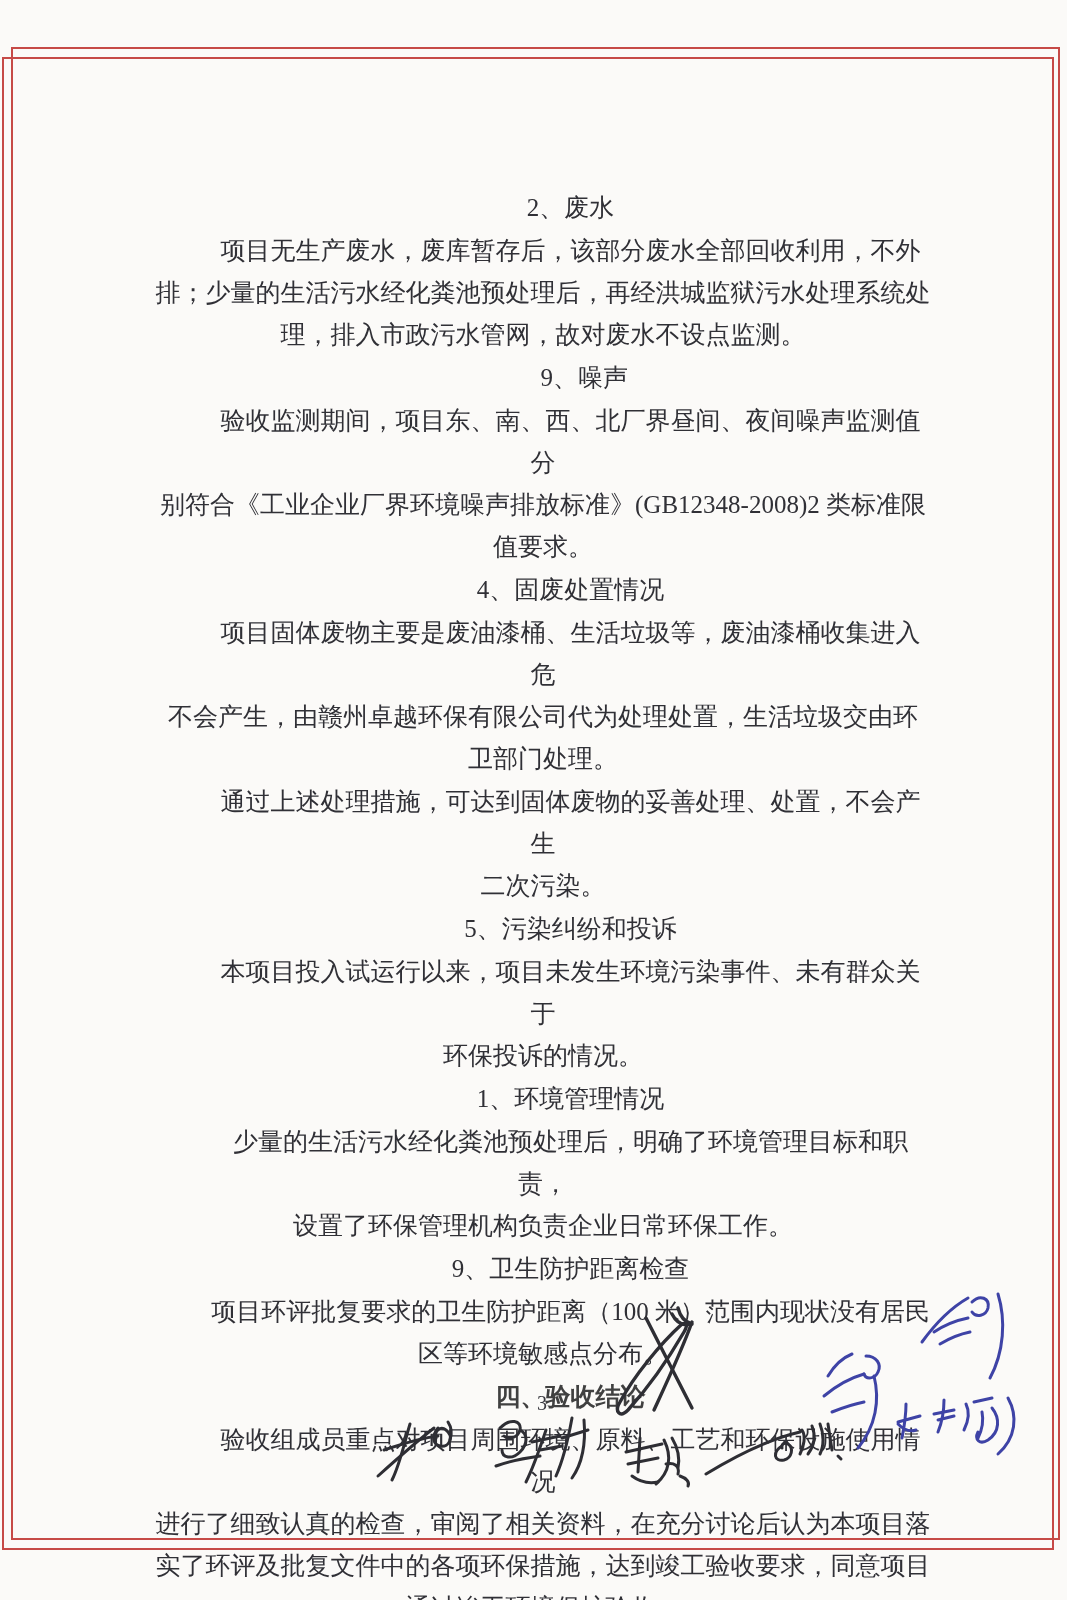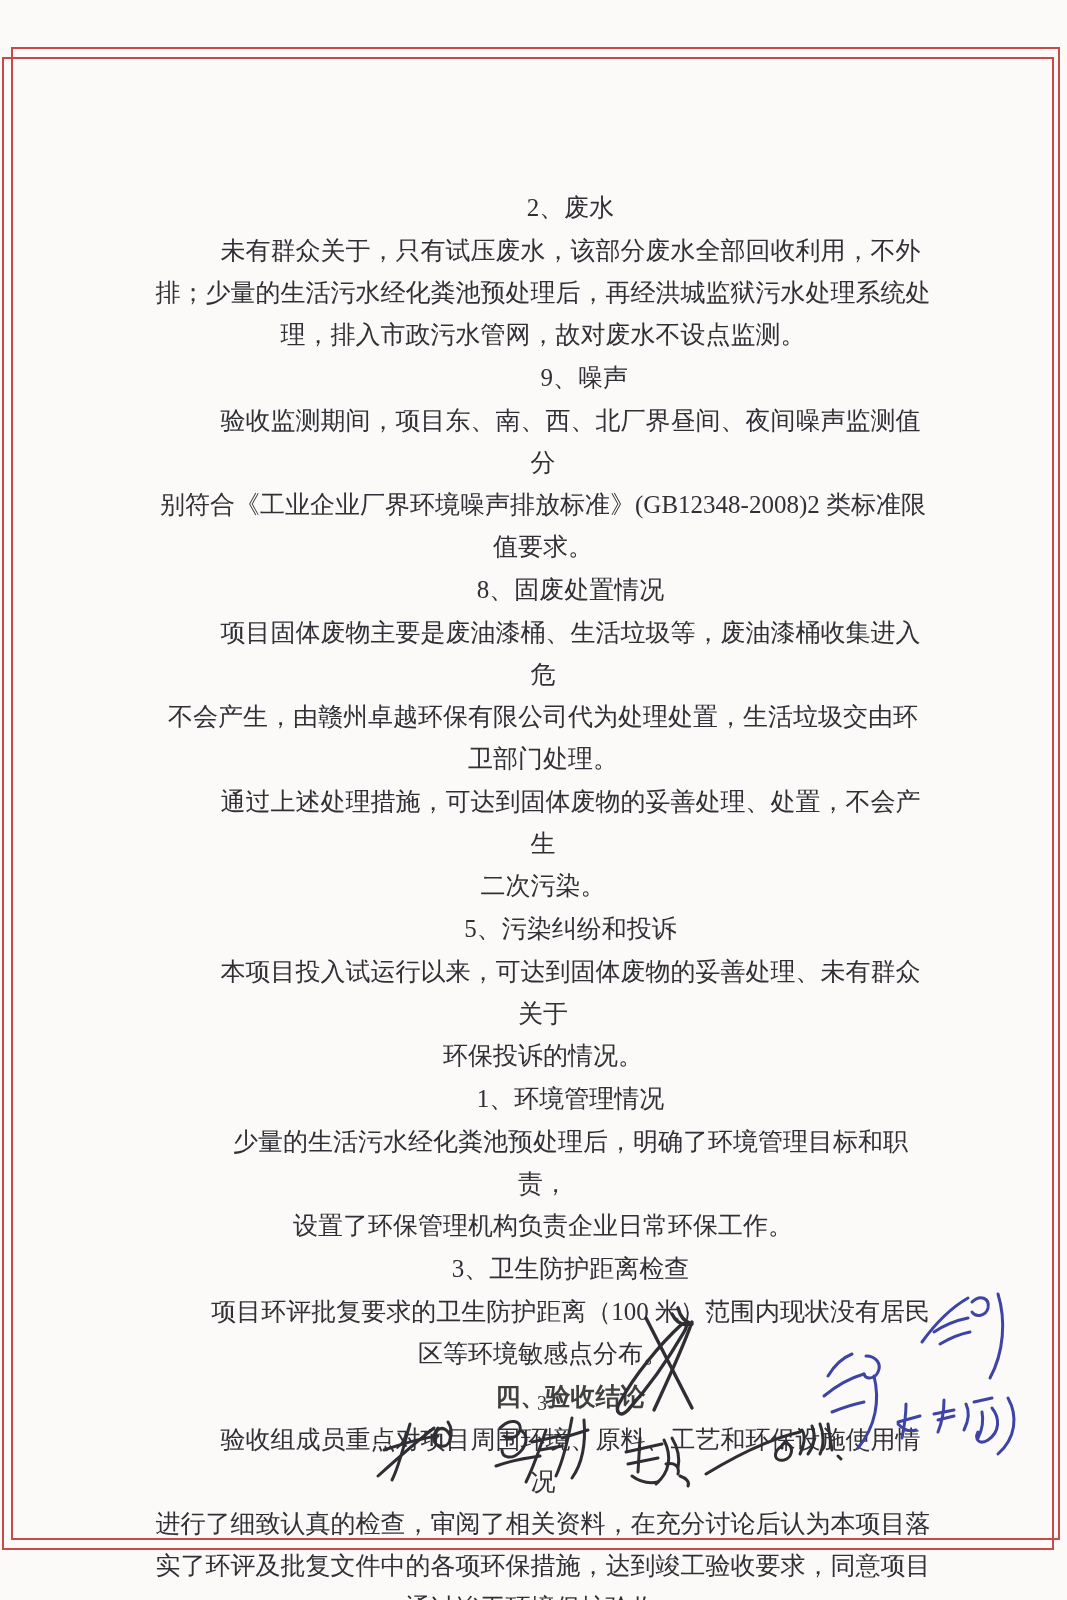--- a/index.html
+++ b/index.html
@@ -62,40 +62,40 @@
   .signatures svg { display: block; width: 100%; height: 100%; }
 </style>
 </head>
 <body style="background: rgb(251, 250, 248);">
 
 <div class="frame frame-a" style="border-color: rgb(198, 74, 71);"></div>
 <div class="frame frame-b" style="border-color: rgb(198, 74, 71);"></div>
 
 <div class="doc">
     <div class="sec h">2、废水</div>
-    <div class="sec p">未有群众关于，只有试压废水，该部分废水全部回收利用，不外
+    <div class="sec p">项目无生产废水，废库暂存后，该部分废水全部回收利用，不外
 排；少量的生活污水经化粪池预处理后，再经洪城监狱污水处理系统处
 理，排入市政污水管网，故对废水不设点监测。</div>
     <div class="sec h-wide">9、噪声</div>
     <div class="sec p">验收监测期间，项目东、南、西、北厂界昼间、夜间噪声监测值分
 别符合《工业企业厂界环境噪声排放标准》(GB12348-2008)2 类标准限
 值要求。</div>
-    <div class="sec h">8、固废处置情况</div>
+    <div class="sec h">4、固废处置情况</div>
     <div class="sec p">项目固体废物主要是废油漆桶、生活垃圾等，废油漆桶收集进入危
 不会产生，由赣州卓越环保有限公司代为处理处置，生活垃圾交由环
 卫部门处理。</div>
     <div class="sec p">通过上述处理措施，可达到固体废物的妥善处理、处置，不会产生
 二次污染。</div>
     <div class="sec h">5、污染纠纷和投诉</div>
-    <div class="sec p">本项目投入试运行以来，可达到固体废物的妥善处理、未有群众关于
+    <div class="sec p">本项目投入试运行以来，项目未发生环境污染事件、未有群众关于
 环保投诉的情况。</div>
     <div class="sec h">1、环境管理情况</div>
     <div class="sec p">少量的生活污水经化粪池预处理后，明确了环境管理目标和职责，
 设置了环保管理机构负责企业日常环保工作。</div>
-    <div class="sec h">3、卫生防护距离检查</div>
+    <div class="sec h">9、卫生防护距离检查</div>
     <div class="sec p">项目环评批复要求的卫生防护距离（100 米）范围内现状没有居民
 区等环境敏感点分布。</div>
     <div class="sec h-bold">四、验收结论</div>
     <div class="sec p">验收组成员重点对项目周围环境、原料、工艺和环保设施使用情况
 进行了细致认真的检查，审阅了相关资料，在充分讨论后认为本项目落
 实了环评及批复文件中的各项环保措施，达到竣工验收要求，同意项目
 通过竣工环境保护验收。</div>
   </div>
 
 <div class="page-number">3</div>

